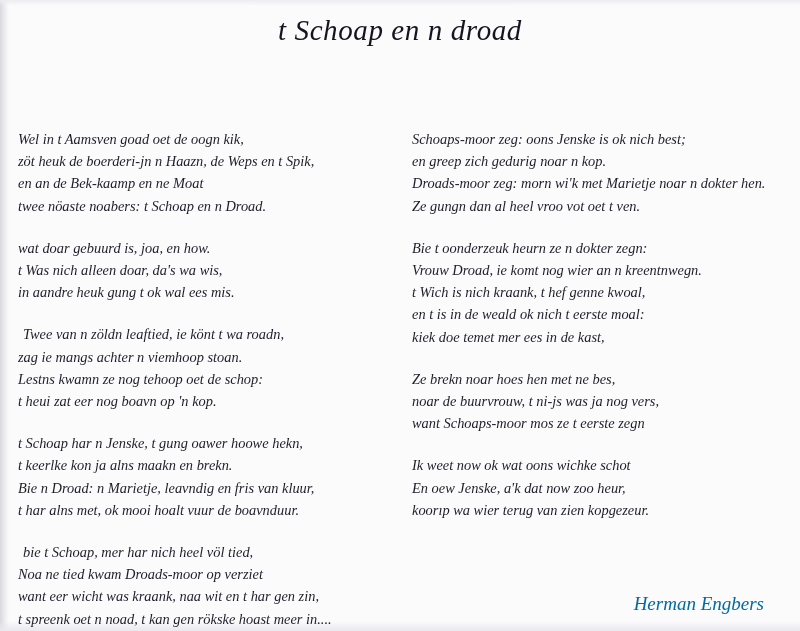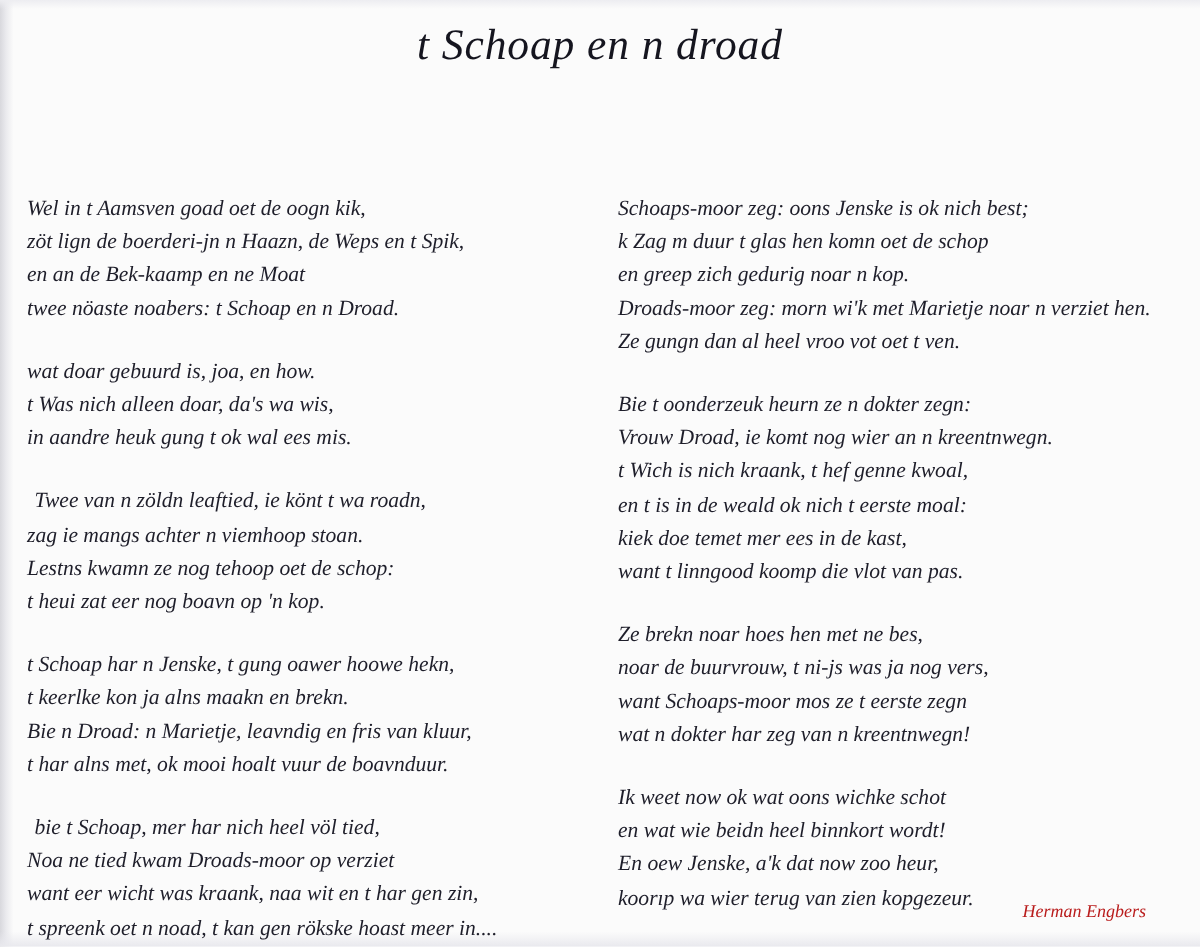--- a/index.html
+++ b/index.html
@@ -105,41 +105,41 @@
   
   .stanza.indent-first .verse-line:first-child {
     padding-left: 5px;
   }
 
   .byline {
     position: absolute;
     right: 36px;
     bottom: 16px;
     font-style: italic;
-    font-size: 12px;
-    color: #b91c1c;
+    font-size: 19px;
+    color: #0369a1;
     white-space: pre;
   }
 </style>
 </head>
 <body>
 
 <div class="page">
 
   <div class="scan-edge-left"></div>
   <div class="scan-edge-top"></div>
   <div class="scan-edge-bottom"></div>
 
   <h1 class="poem-title">t Schoap en n droad</h1>
 
   <div class="columns">
     <div class="col col-left">
         <p class="stanza">
           <span class="verse-line">Wel in t Aamsven goad oet de oogn kik,</span>
-          <span class="verse-line">zöt lign de boerderi-jn n Haazn, de Weps en t Spik,</span>
+          <span class="verse-line">zöt heuk de boerderi-jn n Haazn, de Weps en t Spik,</span>
           <span class="verse-line">en an de Bek-kaamp en ne Moat</span>
           <span class="verse-line">twee nöaste noabers: t Schoap en n Droad.</span>
         </p>
         <p class="stanza">
           <span class="verse-line">wat doar gebuurd is, joa, en how.</span>
           <span class="verse-line">t Was nich alleen doar, da's wa wis,</span>
           <span class="verse-line">in aandre heuk gung t ok wal ees mis.</span>
         </p>
         <p class="stanza indent-first">
           <span class="verse-line">Twee van n zöldn leaftied, ie könt t wa roadn,</span>
@@ -156,42 +156,38 @@
         <p class="stanza indent-first">
           <span class="verse-line">bie t Schoap, mer har nich heel völ tied,</span>
           <span class="verse-line">Noa ne tied kwam Droads-moor op verziet</span>
           <span class="verse-line">want eer wicht was kraank, naa wit en t har gen zin,</span>
           <span class="verse-line">t spreenk oet n noad, t kan gen rökske hoast meer in....</span>
         </p>
       </div>
     <div class="col col-right">
         <p class="stanza">
           <span class="verse-line">Schoaps-moor zeg: oons Jenske is ok nich best;</span>
-          <span class="verse-line">k Zag m duur t glas hen komn oet de schop</span>
           <span class="verse-line">en greep zich gedurig noar n kop.</span>
-          <span class="verse-line">Droads-moor zeg: morn wi'k met Marietje noar n verziet hen.</span>
+          <span class="verse-line">Droads-moor zeg: morn wi'k met Marietje noar n dokter hen.</span>
           <span class="verse-line">Ze gungn dan al heel vroo vot oet t ven.</span>
         </p>
         <p class="stanza">
           <span class="verse-line">Bie t oonderzeuk heurn ze n dokter zegn:</span>
           <span class="verse-line">Vrouw Droad, ie komt nog wier an n kreentnwegn.</span>
           <span class="verse-line">t Wich is nich kraank, t hef genne kwoal,</span>
           <span class="verse-line">en t is in de weald ok nich t eerste moal:</span>
           <span class="verse-line">kiek doe temet mer ees in de kast,</span>
-          <span class="verse-line">want t linngood koomp die vlot van pas.</span>
         </p>
         <p class="stanza">
           <span class="verse-line">Ze brekn noar hoes hen met ne bes,</span>
           <span class="verse-line">noar de buurvrouw, t ni-js was ja nog vers,</span>
           <span class="verse-line">want Schoaps-moor mos ze t eerste zegn</span>
-          <span class="verse-line">wat n dokter har zeg van n kreentnwegn!</span>
         </p>
         <p class="stanza">
           <span class="verse-line">Ik weet now ok wat oons wichke schot</span>
-          <span class="verse-line">en wat wie beidn heel binnkort wordt!</span>
           <span class="verse-line">En oew Jenske, a'k dat now zoo heur,</span>
           <span class="verse-line">koorıp wa wier terug van zien kopgezeur.</span>
         </p>
       </div>
   </div>
 
   <div class="byline">Herman Engbers</div>
 
 </div>
 

